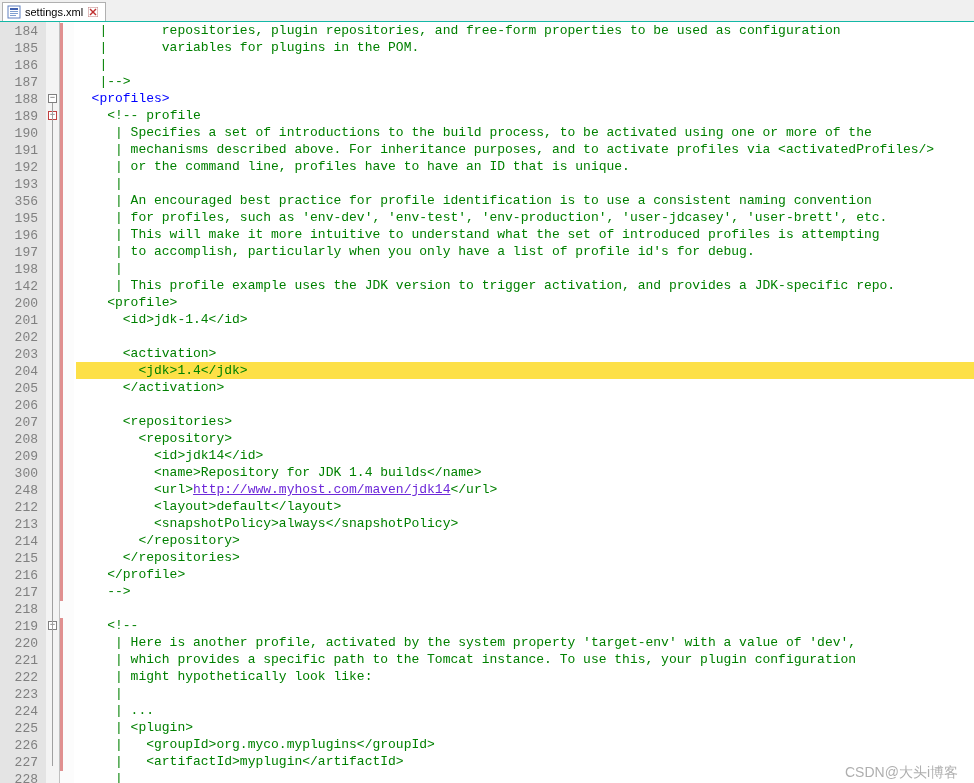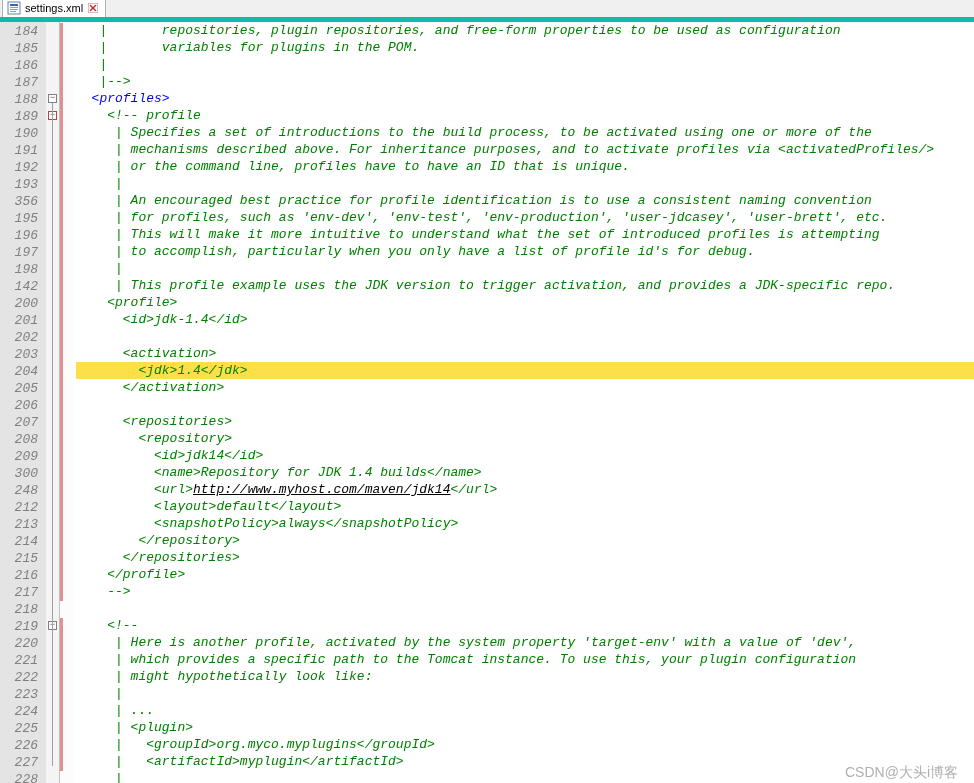--- a/index.html
+++ b/index.html
@@ -7,21 +7,21 @@
   font-family: "Courier New", monospace;
   font-size: 13px;
   background: #fff;
   overflow: hidden;
   width: 974px;
   height: 783px;
 }
 .tab-bar {
   background: #f0f0f0;
   height: 22px;
-  border-bottom: 5px solid #14b8a6;
+  border-bottom: 1px solid #14b8a6;
   display: flex;
   align-items: flex-end;
 }
 .tab {
   background: #fff;
   border: 1px solid #b0b0b0;
   border-bottom: none;
   padding: 2px 6px 2px 4px;
   margin-left: 2px;
   display: flex;
@@ -35,21 +35,20 @@
   display: inline-flex; align-items: center; justify-content: center;
 }
 .tab-close {
   width: 12px; height: 12px;
   display: inline-flex; align-items: center; justify-content: center;
   color: #c00;
 }
 .editor {
   display: flex;
   height: calc(100% - 22px);
-  font-style: italic;
 }
 .gutter {
   width: 46px;
   background: #e4e4e4;
   text-align: right;
   color: #808080;
   font-size: 13px;
   line-height: 17px;
   padding-top: 1px;
   user-select: none;
@@ -98,21 +97,21 @@
   font-size: 13px;
   padding-top: 0;
   padding-left: 2px;
   position: relative;
 }
 .line { height: 17px; }
 .line.hl { background: #fde047; }
 .cmt { color: #008000; }
 .tag { color: #0000ff; }
 .txt { color: #000; }
-.url { color: #000000; text-decoration: underline; }
+.url { color: #6d28d9; text-decoration: underline; }
 .watermark {
   position: absolute;
   right: 16px;
   bottom: 1px;
   color: rgba(120,120,120,0.6);
   font-family: Tahoma, sans-serif;
   font-size: 14px;
   pointer-events: none;
 }
 </style>

